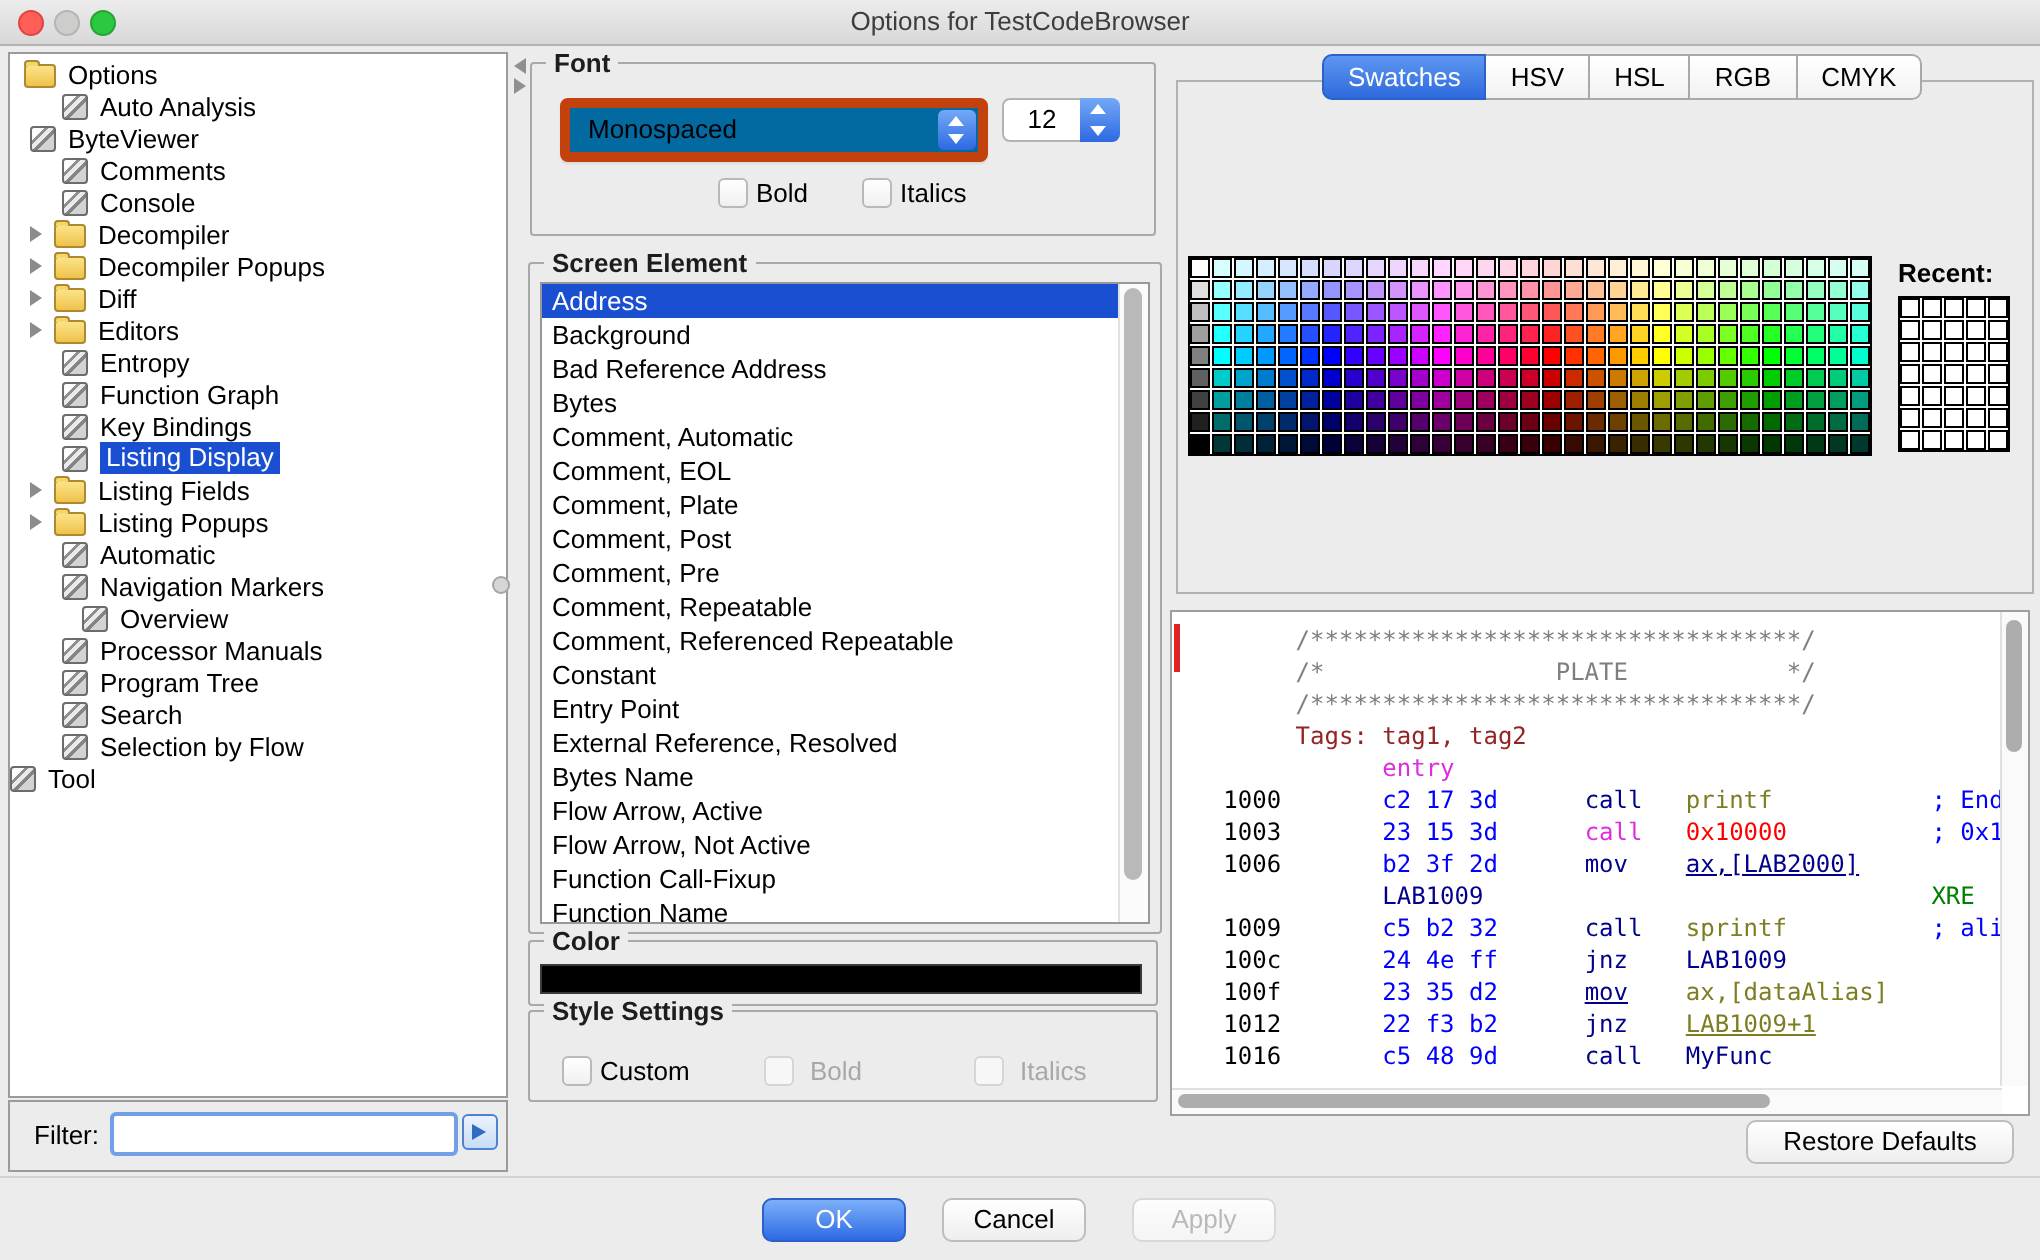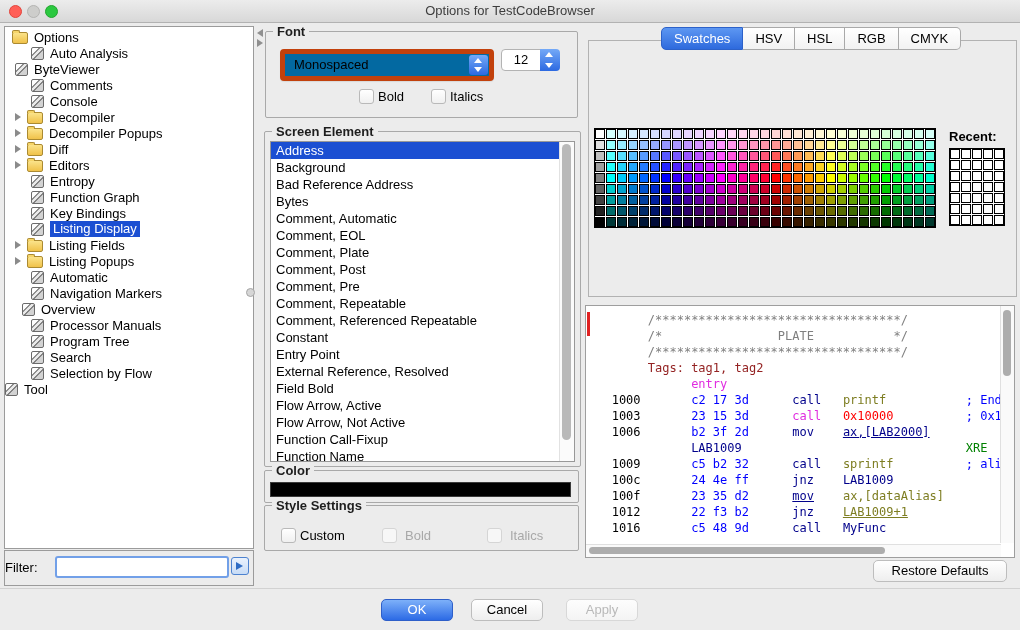--- a/index.html
+++ b/index.html
@@ -29,21 +29,21 @@
   .tree-label{margin-left:6px;white-space:nowrap;}
   .tree-label.selected{background:#1b4fd2;color:#fff;padding:0 3px 1px 3px;}
   
   .sp-arrow{position:absolute;width:0;height:0;}
   .sp-arrow.left{left:257px;top:29px;border-right:6px solid #8f8f8f;border-top:4px solid transparent;border-bottom:4px solid transparent;}
   .sp-arrow.right{left:257px;top:39px;border-left:6px solid #8f8f8f;border-top:4px solid transparent;border-bottom:4px solid transparent;}
   .sp-dot{position:absolute;left:246px;top:288px;width:7px;height:7px;border-radius:50%;
           background:#d6d6d6;border:1px solid #a5a5a5;}
   
   .filter-panel{position:absolute;left:4px;top:550px;width:248px;height:34px;border:1px solid #9b9b9b;background:#ececec;}
-  .filter-label{position:absolute;left:0;top:9px;text-align:right;}
+  .filter-label{position:absolute;left:12px;top:9px;text-align:right;}
   .filter-input{position:absolute;left:50px;top:5px;width:166px;height:16px;border:2px solid #72a0e8;
                 border-radius:3px;background:#fff;outline:none;font:13px "Liberation Sans",sans-serif;}
   .filter-icon{position:absolute;left:226px;top:6px;width:16px;height:16px;border:1px solid #4d82cf;
                border-radius:3px;background:linear-gradient(#eaf2fd,#c8dcf6);}
   .filter-icon::after{content:"";position:absolute;left:4px;top:4px;width:0;height:0;
                border-left:7px solid #2f6cc4;border-top:4px solid transparent;border-bottom:4px solid transparent;}
   
   .group{position:absolute;border:1px solid #a9a9a9;border-radius:2px;}
   .group-title{position:absolute;top:-8px;left:7px;background:#ececec;padding:0 4px;font-weight:bold;color:#1d1d1d;}
   .font-group{left:265px;top:31px;width:311px;height:85px;}
@@ -194,21 +194,21 @@
           <span class="tree-label">Listing Popups</span>
         </div>
         <div class="tree-row" style="padding-left: 26px;">
           <span class="icon-plugin"></span>
           <span class="tree-label">Automatic</span>
         </div>
         <div class="tree-row" style="padding-left: 26px;">
           <span class="icon-plugin"></span>
           <span class="tree-label">Navigation Markers</span>
         </div>
-        <div class="tree-row" style="padding-left: 17px; text-align: right;">
+        <div class="tree-row" style="padding-left: 36px; text-align: right;">
           <span class="icon-plugin"></span>
           <span class="tree-label">Overview</span>
         </div>
         <div class="tree-row" style="padding-left: 26px;">
           <span class="icon-plugin"></span>
           <span class="tree-label">Processor Manuals</span>
         </div>
         <div class="tree-row" style="padding-left: 26px;">
           <span class="icon-plugin"></span>
           <span class="tree-label">Program Tree</span>
@@ -268,21 +268,21 @@
           <div class="se-row">Comment, Automatic</div>
           <div class="se-row">Comment, EOL</div>
           <div class="se-row">Comment, Plate</div>
           <div class="se-row">Comment, Post</div>
           <div class="se-row">Comment, Pre</div>
           <div class="se-row">Comment, Repeatable</div>
           <div class="se-row">Comment, Referenced Repeatable</div>
           <div class="se-row">Constant</div>
           <div class="se-row">Entry Point</div>
           <div class="se-row">External Reference, Resolved</div>
-          <div class="se-row">Field Bold</div>
+          <div class="se-row">Bytes Name</div>
           <div class="se-row">Flow Arrow, Active</div>
           <div class="se-row">Flow Arrow, Not Active</div>
           <div class="se-row">Function Call-Fixup</div>
           <div class="se-row">Function Name</div>
         </div>
       <div class="se-scroll">
         <div class="se-thumb"></div>
       </div>
     </div>
   </div>

